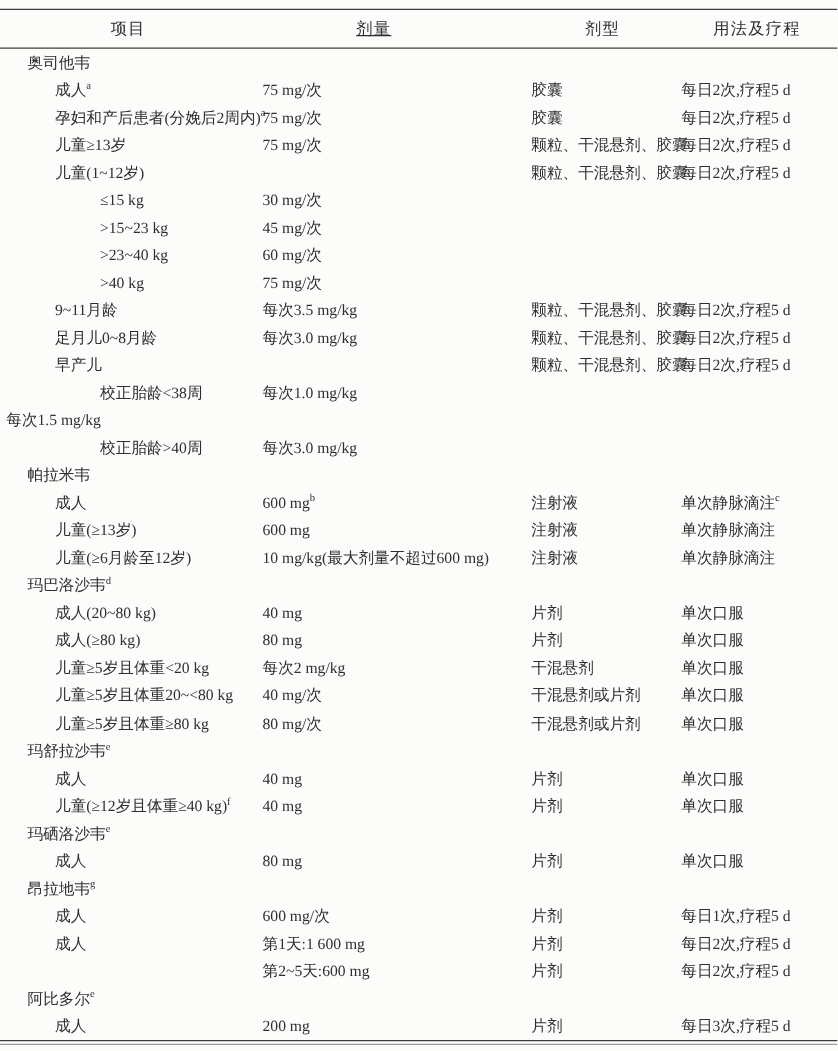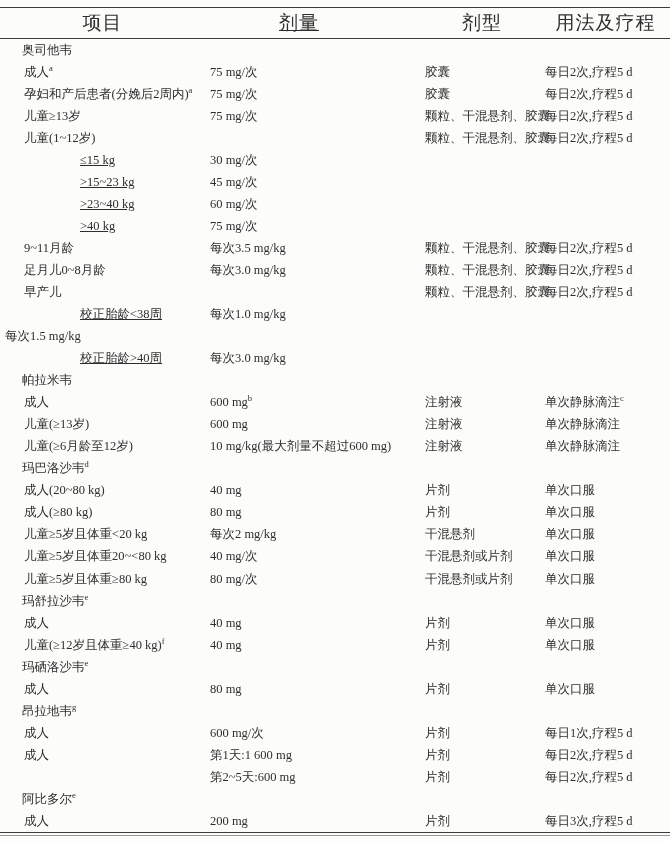--- a/index.html
+++ b/index.html
@@ -13,39 +13,39 @@
   .page{width:670px;height:841px;padding-top:7px;box-sizing:border-box;}
   .grid{
     display:grid;
     grid-template-columns:205px 218px 118px 129px;
     align-items:center;
   }
   .thead{
     height:30px;
     border-top:1.5px solid #3c3c3c;
     border-bottom:1.2px solid #3c3c3c;
-    font-size:19px;
+    font-size:13px;
   }
   .thead .hcell{text-align:center;letter-spacing:1px;}
   .thead .h-dose{padding-right:30px;text-decoration:underline;}
   .tbody{
     height:793px;
     display:flex;
     flex-direction:column;
   }
   .row{flex:1;min-height:0;}
   .cell{
     font-size:12.5px;
     white-space:nowrap;
     overflow:visible;
     line-height:1;
   }
   .c-item{padding-left:22px;}
-  .indent-1 .c-item{padding-left:24px;}
-  .indent-2 .c-item{padding-left:80px;text-decoration:underline;}
+  .indent-1 .c-item{padding-left:44px;}
+  .indent-2 .c-item{padding-left:80px;}
   .c-dose{padding-left:5px;}
   .c-form{padding-left:2px;}
   .c-usage{padding-left:4px;}
   .sup{
     font-size:8.5px;
     vertical-align:super;
     line-height:0;
   }
   .sup:empty{display:none;}
   .botline1{border-top:1.6px solid #3c3c3c;height:2px;}

